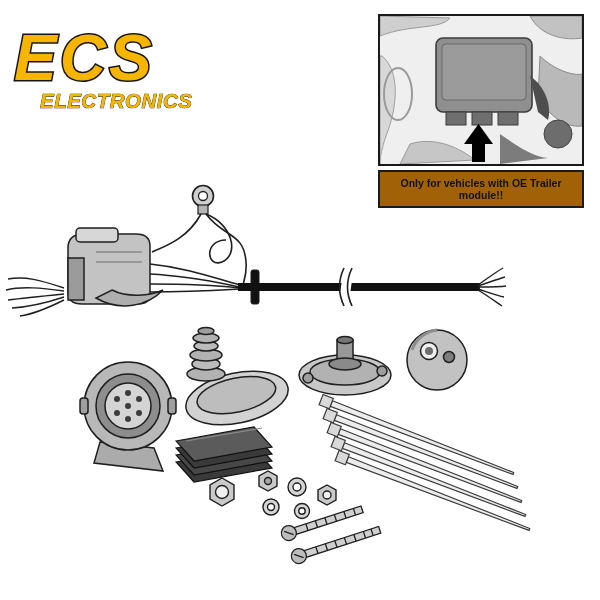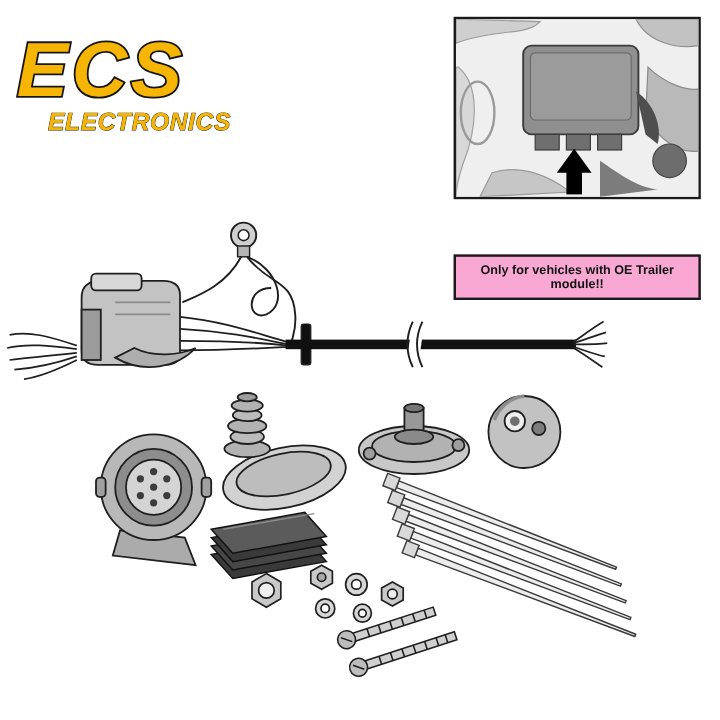--- a/index.html
+++ b/index.html
@@ -9,23 +9,23 @@
   }
   .scene{position:absolute;left:0;top:0;width:600px;height:600px;}
   .logo{position:absolute;left:6px;top:14px;width:230px;height:104px;}
   .inset{
     position:absolute;left:378px;top:14px;width:206px;height:152px;
     border:2px solid #1a1a1a;background:#f4f4f4;box-sizing:border-box;
   }
   .inset svg{display:block;width:100%;height:100%;}
   .caption-box{
     position:absolute;left:378px;top:170px;width:206px;box-sizing:border-box;
-    border:2px solid #1a1a1a;background:#f9a8d4;padding:5px 0;
+    border:2px solid #1a1a1a;background:#a16207;padding:5px 0;
     font-size:10.5px;font-weight:bold;text-align:center;color:#111;
-    font-family:"Liberation Sans",sans-serif;line-height:1.15;margin-top:42px;
+    font-family:"Liberation Sans",sans-serif;line-height:1.15;
   }
 </style>
 </head>
 <body>
 
 <div class="logo">
   <svg viewBox="0 0 230 104">
     <text x="8" y="66" font-family="Liberation Sans, sans-serif" font-size="64" font-weight="bold" font-style="italic" fill="#F6B500" stroke="#141414" stroke-width="3" paint-order="stroke" letter-spacing="3">ECS</text>
     <text x="34" y="94" font-family="Liberation Sans, sans-serif" font-size="20.5" font-weight="bold" font-style="italic" fill="#F6B500" stroke="#141414" stroke-width="0.7" paint-order="stroke" letter-spacing="0.5">ELECTRONICS</text>
   </svg>

